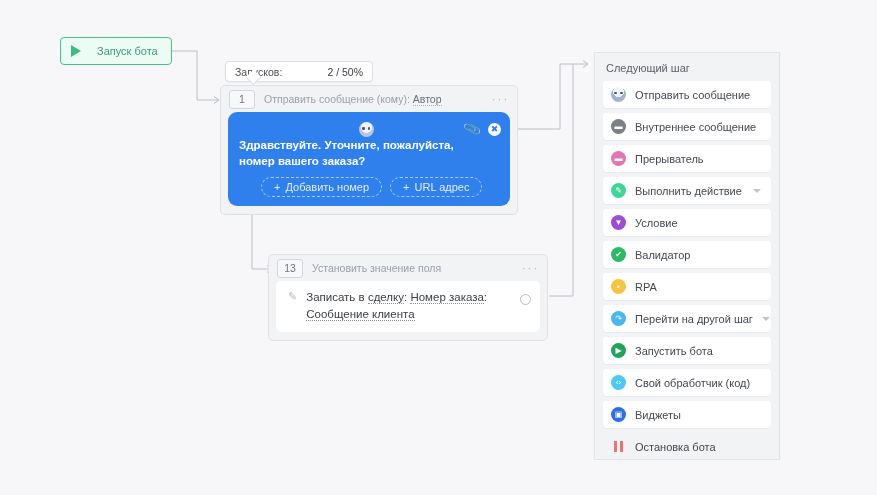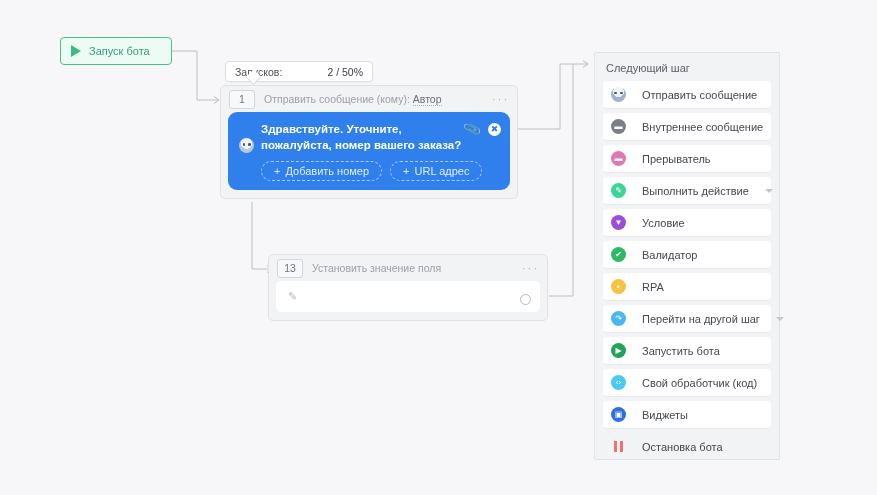--- a/index.html
+++ b/index.html
@@ -17,21 +17,21 @@
   
   .start-node {
     position: absolute; left: 60px; top: 37px; width: 112px; height: 28px;
     background: #ecfbf4; border: 1px solid #46c18a; border-radius: 4px;
     display: flex; align-items: center; gap: 8px; padding: 0 10px;
   }
   .start-node .tri {
     width: 0; height: 0; border-left: 10px solid #3dbb84;
     border-top: 6px solid transparent; border-bottom: 6px solid transparent;
   }
-  .start-node .lbl { font-size: 11px; color: #3a9c74; white-space: nowrap; }
+  .start-node .lbl { font-size: 11px; color: #3a9c74; white-space: nowrap; margin-left: 8px; }
 
   
   .runs-tip {
     position: absolute; left: 225px; top: 61px; width: 148px; height: 21px;
     background: #fff; border: 1px solid #dcdee3; border-radius: 4px;
     display: flex; align-items: center; justify-content: space-between;
     padding: 0 9px; font-size: 10.5px; color: #4b4f57;
     box-shadow: 0 1px 2px rgba(0,0,0,.04);
   }
   .runs-tip .val { color: #3c4049; }
@@ -55,21 +55,21 @@
   }
   .hd-title { font-size: 10.5px; color: #9aa0aa; white-space: nowrap; flex: 1; }
   .hd-title .accent { color: #6a707a; border-bottom: 1px dotted #a6acb5; }
   .dots { color: #b9bec6; font-size: 13px; letter-spacing: 1.5px; line-height: 8px; }
 
   
   .bubble {
     position: relative; margin: 0 7px 8px 7px; background: #2f80ed;
     border-radius: 9px; padding: 9px 10px 9px 11px;
   }
-  .bubble-row { display: flex; align-items: flex-end; }
+  .bubble-row { display: flex; align-items: center; flex-direction: column; }
   .bot-ava {
     width: 15px; height: 15px; border-radius: 50%; flex: 0 0 15px;
     background: radial-gradient(circle at 50% 35%, #eef3fb 0 45%, #b9c7dd 46% 100%);
     margin: 1px 7px 0 0; position: relative;
   }
   .bot-ava::before, .bot-ava::after {
     content: ""; position: absolute; top: 5px; width: 2.5px; height: 2.5px;
     border-radius: 50%; background: #4a5566;
   }
   .bot-ava::before { left: 3.5px; }
@@ -107,21 +107,21 @@
   }
 
   
   .panel {
     position: absolute; left: 594px; top: 52px; width: 186px; height: 408px;
     background: #f2f3f5; border: 1px solid #e0e2e6; border-radius: 1px; padding: 6px 8px 8px 8px;
   }
   .panel-title { font-size: 11px; color: #5c6069; padding: 3px 2px 7px 3px; }
   .act {
     display: flex; align-items: center; height: 27px; margin-bottom: 5px;
-    background: #ffffff; border-radius: 4px; padding: 0 8px; gap: 16px;
+    background: #ffffff; border-radius: 4px; padding: 0 8px; gap: 9px;
     box-shadow: 0 1px 1px rgba(16,24,40,.04);
   }
   .act.plain { background: transparent; box-shadow: none; }
   .act .nm { font-size: 11px; color: #43474f; white-space: nowrap; flex: 1; }
   .chev { width: 0; height: 0; border-left: 4px solid transparent; border-right: 4px solid transparent;
           border-top: 4px solid #c3c7cd; margin-right: 2px; }
 
   
   .ico { width: 15px; height: 15px; flex: 0 0 15px; border-radius: 50%;
          display: flex; align-items: center; justify-content: center;
@@ -208,20 +208,21 @@
   </div>
 
   <div class="node" style="left:268px; top:254px; width:280px;">
     <div class="node-hd">
       <span class="badge">13</span>
       <span class="hd-title">Установить значение поля</span>
       <span class="dots">···</span>
     </div>
     <div class="inner-white">
       <span class="pencil">✎</span>
+      <span class="inner-text"><span>Записать в </span><span class="u">сделку</span><span>: </span><span class="u">Номер заказа</span><span>:</span> <span class="u">Сообщение клиента</span></span>
       <span class="out-dot"></span>
     </div>
   </div>
 
   <div class="panel">
     <div class="panel-title">Следующий шаг</div>
 
     <div class="act">
       <span class="ico ico-send"></span>
       <span class="nm">Отправить сообщение</span>

